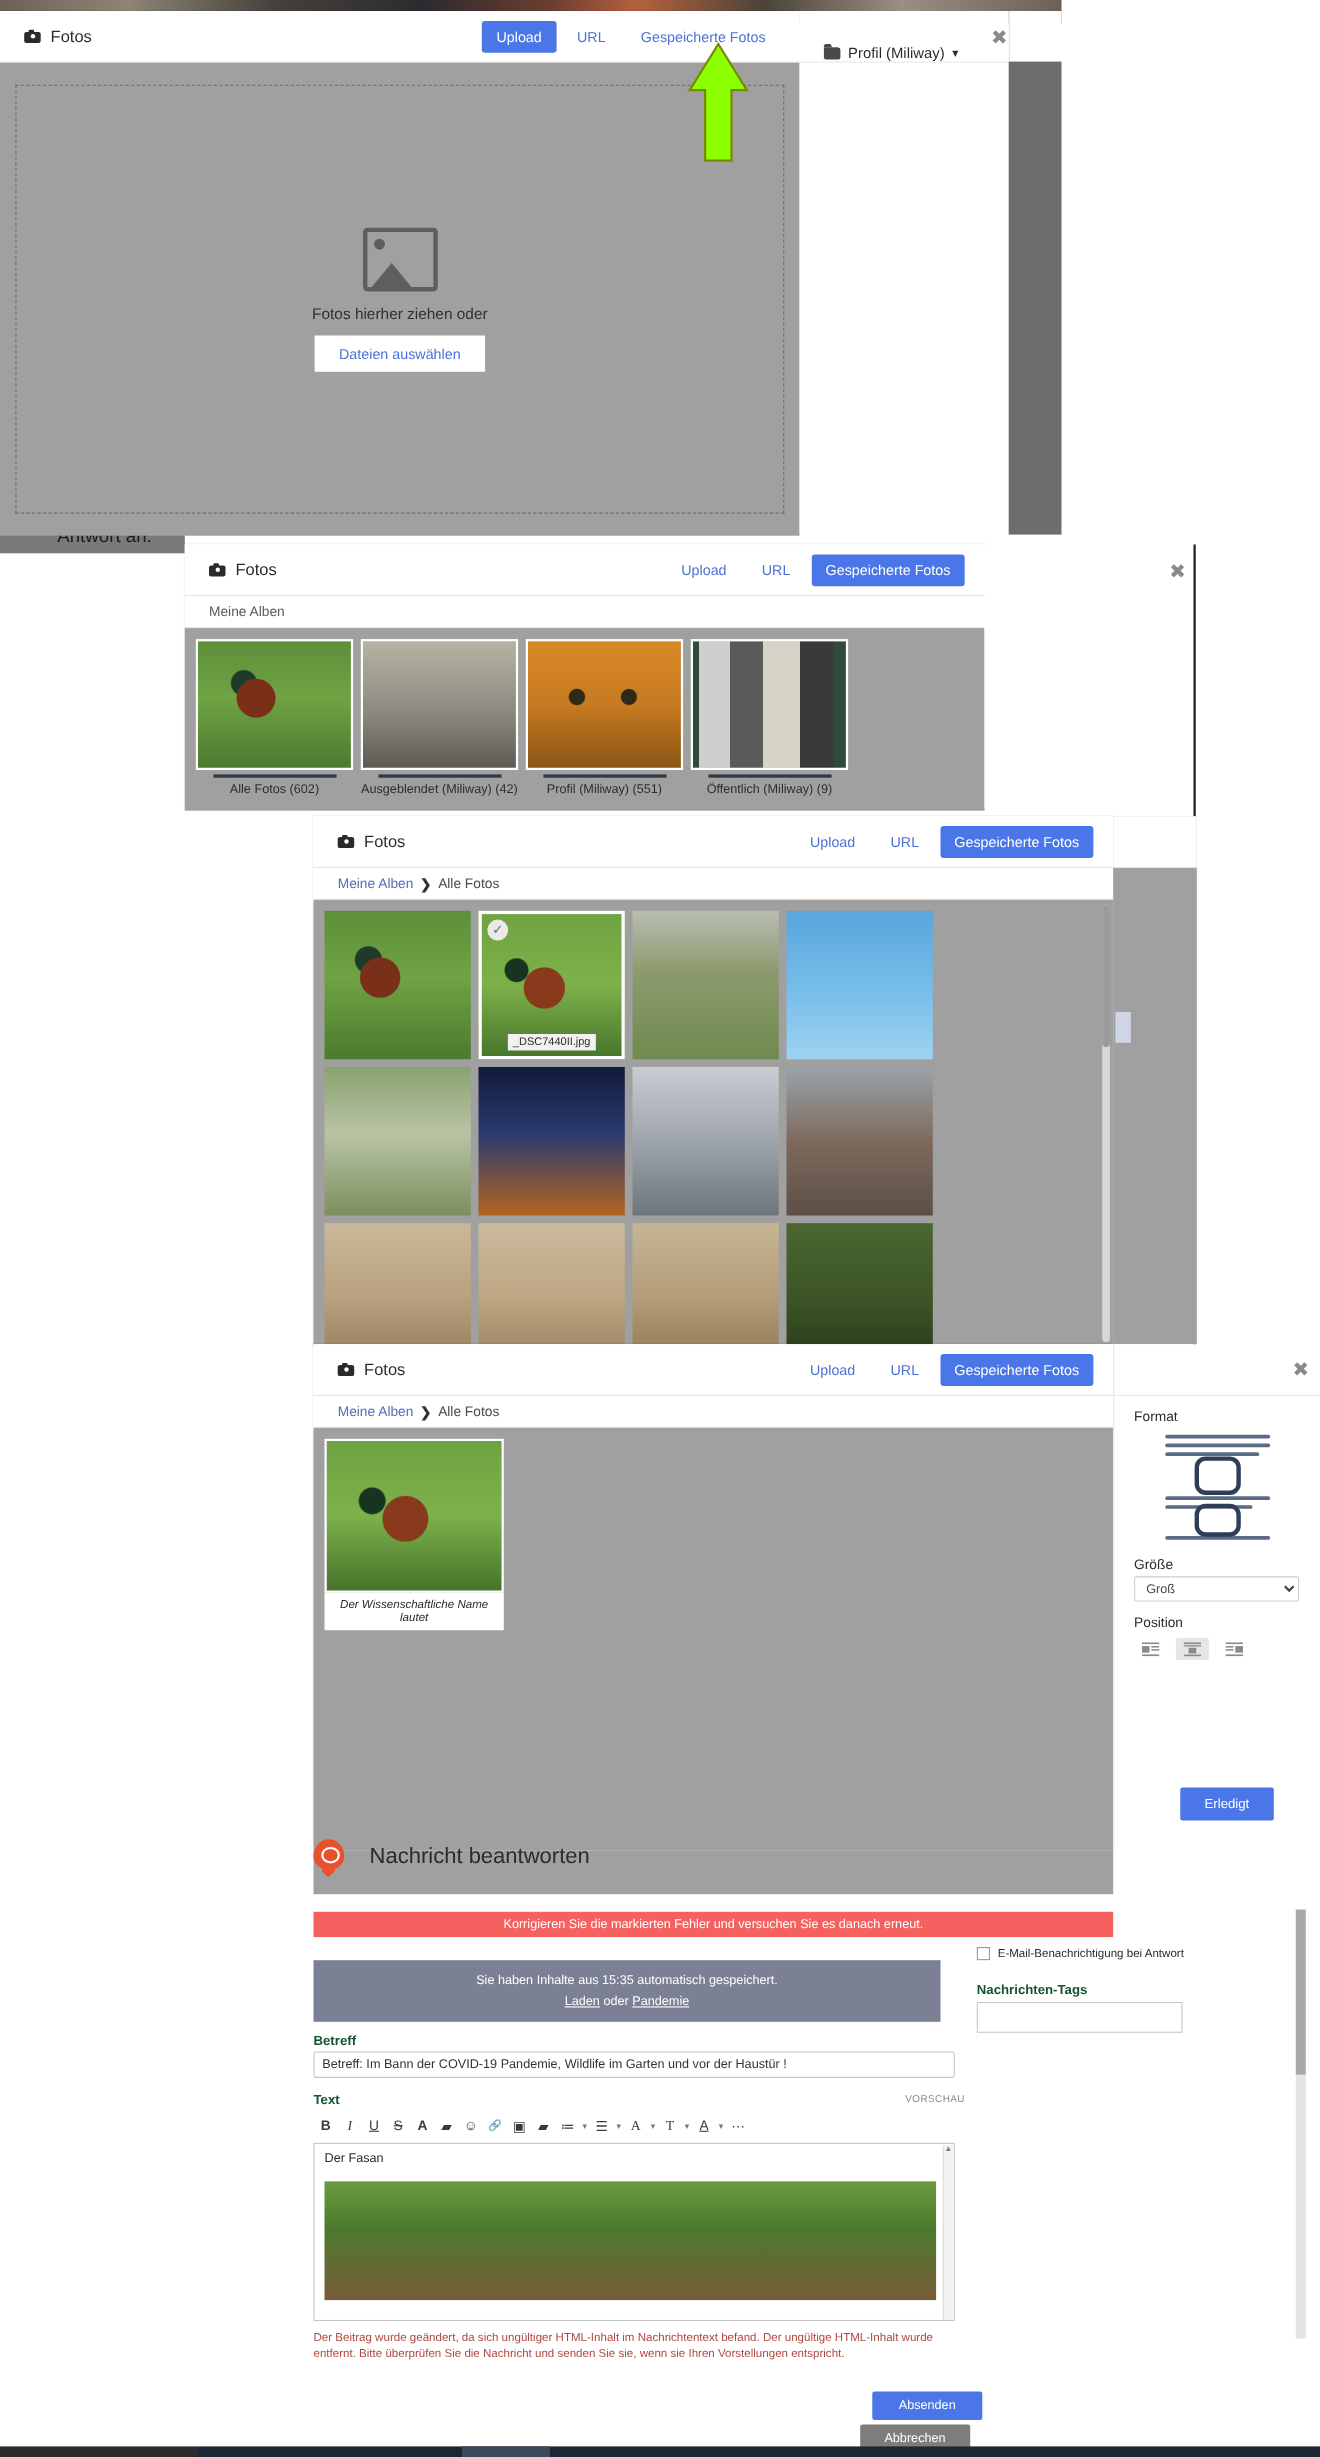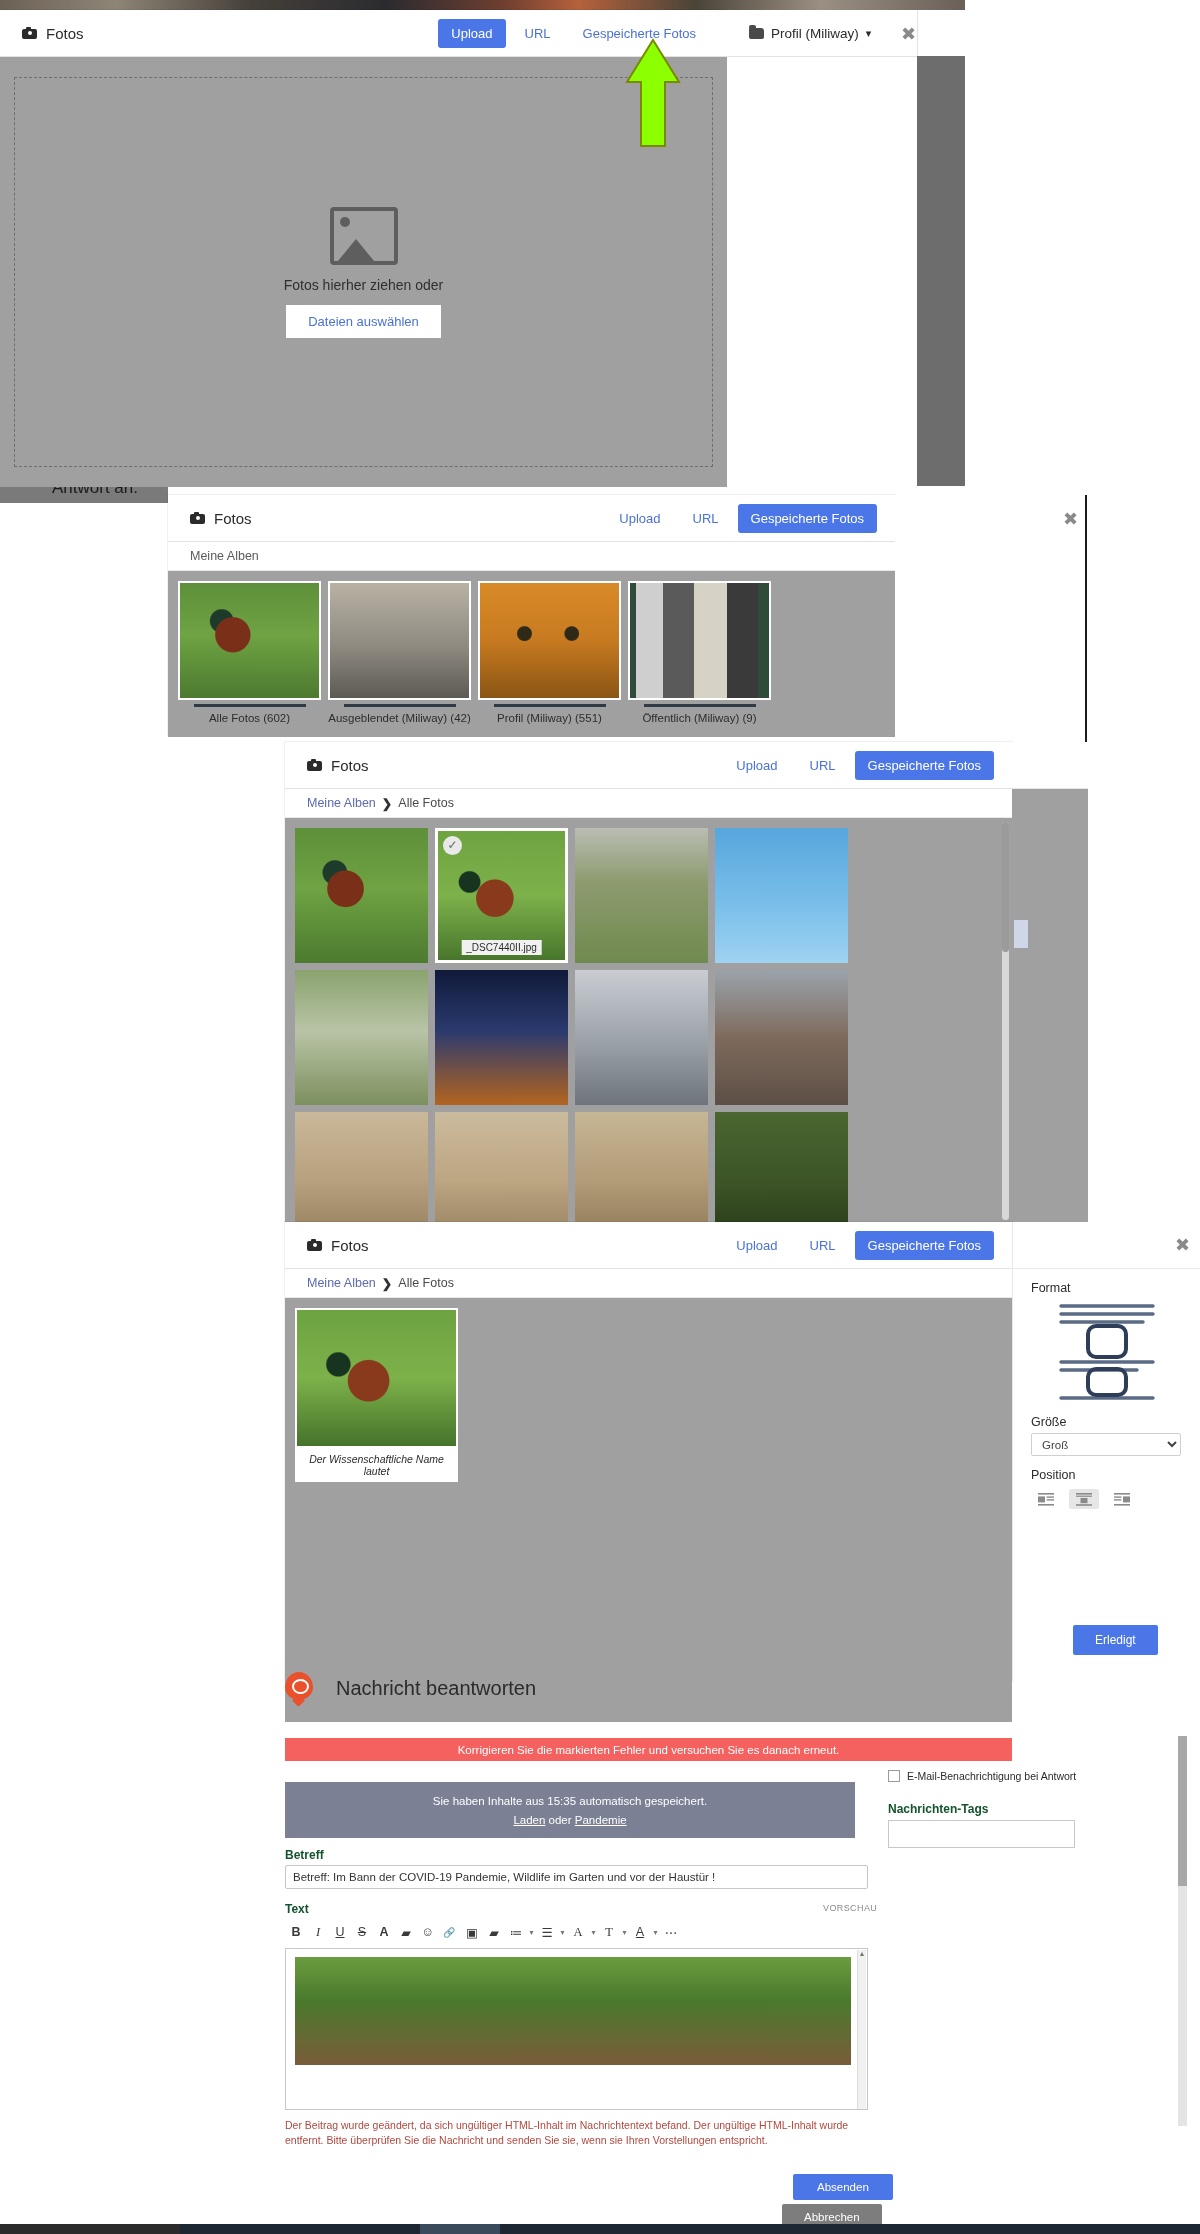--- a/index.html
+++ b/index.html
@@ -63,21 +63,21 @@
     border-left:18px solid transparent;border-right:18px solid transparent;border-bottom:22px solid #5e5e5e;}
   #dz-text{font-size:14px;color:#2f2f2f;}
   #dz-btn{background:#fff;color:#4b71d6;font-size:13px;padding:9px 22px;cursor:pointer;}
 
   
   #green-arrow{left:625px;top:38px;width:56px;height:110px;}
   #green-arrow svg{display:block;}
 
   
   #dlg1-right{left:727px;top:10px;width:190px;height:476px;background:#fff;}
-  #dlg1-right .rp-head{height:46px;display:flex;align-items:center;border-bottom:1px solid #e3e3e3;}
+  #dlg1-right .rp-head{height:46px;display:flex;align-items:flex-end;border-bottom:1px solid #e3e3e3;}
   #profile-select{display:flex;align-items:center;gap:7px;padding-left:22px;font-size:13.5px;color:#2b2b2b;cursor:pointer;}
   .folder-icon{display:inline-block;width:15px;height:11px;background:#4a4a4a;border-radius:1px 3px 2px 2px;position:relative;}
   .folder-icon:before{content:"";position:absolute;left:0;top:-3px;width:7px;height:3px;background:#4a4a4a;border-radius:2px 2px 0 0;}
   .caret{font-size:11px;}
   #dlg1-right .rp-body{height:430px;position:relative;background:#fff;}
   #erledigt-1{position:absolute;left:58px;top:440px;background:#c3d2f5;color:#f4f7ff;
      font-size:12px;padding:7px 20px;border-radius:2px;cursor:pointer;}
   #dlg1-close{position:absolute;left:900px;top:27px;}
   #dlg1-rt-divider{left:917px;top:10px;width:1px;height:46px;background:#e3e3e3;}
   #dlg1-rt-block{left:917px;top:10px;width:48px;height:46px;background:#fff;}
@@ -507,20 +507,21 @@
   <span class="tb" style="font-family:'Liberation Serif',serif">A</span>
   <span class="tb-caret">▾</span>
   <span class="tb" style="font-family:'Liberation Serif',serif">T</span>
   <span class="tb-caret">▾</span>
   <span class="tb" style="text-decoration:underline">A</span>
   <span class="tb-caret">▾</span>
   <span class="tb">⋯</span>
 </div>
 
 <div class="abs" id="editor">
+  <div id="editor-text">Der Fasan</div>
   <div id="editor-img" class="ph-edit"></div>
   <div id="editor-sb">
     <div class="up">▲</div>
   </div>
 </div>
 
 <div class="abs" id="html-note">Der Beitrag wurde geändert, da sich ungültiger HTML-Inhalt im Nachrichtentext befand. Der ungültige HTML-Inhalt wurde entfernt. Bitte überprüfen Sie die Nachricht und senden Sie sie, wenn sie Ihren Vorstellungen entspricht.</div>
 
 <div class="abs" id="absenden">Absenden</div>
 <div class="abs" id="abbrechen">Abbrechen</div>

